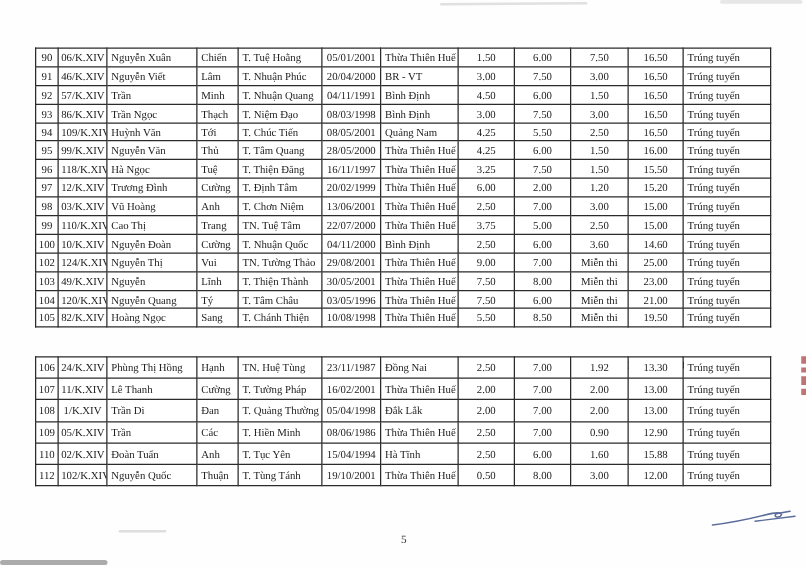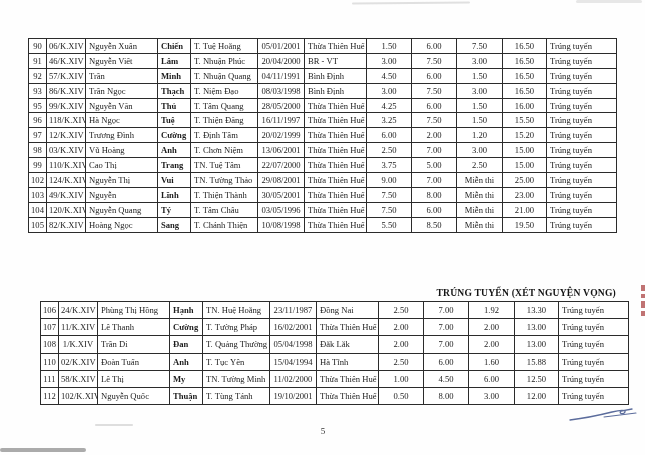--- a/index.html
+++ b/index.html
@@ -11,36 +11,36 @@
     overflow:hidden;
   }
   .page{position:relative;width:645px;height:455px;background:#fefefe;overflow:hidden;}
 
   table{
     position:absolute;left:28px;width:588px;
     border-collapse:collapse;table-layout:fixed;
     border:1.5px solid #1d1d1d;
   }
   #t1{top:38px;}
-  #t2{top:301px;margin-left:12px;}
+  #t2{top:285px;}
   td{
     border:1px solid #2b2b2b;
     font-size:8.6px;
     line-height:10px;
     padding:0 2px;
     white-space:nowrap;
     overflow:hidden;
     color:#1c1c1c;
     background:#fff;
   }
   #t1 td{height:13.9px;}
   #t2 td{height:16.2px;}
   .col-stt, .col-code, .col-dob, .col-score1, .col-score2, .col-score3, .col-total{text-align:center;}
   .col-surname, .col-ordination_name, .col-hometown, .col-result{text-align:left;padding-left:3px;}
-  .col-given_name{text-align:left;padding-left:3px;font-weight:bold;}
+  .col-given_name{text-align:left;padding-left:3px;font-weight:normal;}
 
   .section-row{
     position:absolute;left:28px;top:284px;width:588px;height:17px;
     line-height:17px;text-align:right;
     font-weight:bold;font-size:9.6px;letter-spacing:.2px;color:#141414;
     background:transparent;
   }
 
   .pagenum{
     position:absolute;left:314px;top:426px;width:18px;
@@ -138,20 +138,34 @@
           <td class="col-ordination_name">T. Niệm Đạo</td>
           <td class="col-dob">08/03/1998</td>
           <td class="col-hometown">Bình Định</td>
           <td class="col-score1">3.00</td>
           <td class="col-score2">7.50</td>
           <td class="col-score3">3.00</td>
           <td class="col-total">16.50</td>
           <td class="col-result">Trúng tuyển</td>
         </tr>
         <tr>
+          <td class="col-stt">94</td>
+          <td class="col-code">109/K.XIV</td>
+          <td class="col-surname">Huỳnh Văn</td>
+          <td class="col-given_name">Tới</td>
+          <td class="col-ordination_name">T. Chúc Tiến</td>
+          <td class="col-dob">08/05/2001</td>
+          <td class="col-hometown">Quảng Nam</td>
+          <td class="col-score1">4.25</td>
+          <td class="col-score2">5.50</td>
+          <td class="col-score3">2.50</td>
+          <td class="col-total">16.50</td>
+          <td class="col-result">Trúng tuyển</td>
+        </tr>
+        <tr>
           <td class="col-stt">95</td>
           <td class="col-code">99/K.XIV</td>
           <td class="col-surname">Nguyễn Văn</td>
           <td class="col-given_name">Thủ</td>
           <td class="col-ordination_name">T. Tâm Quang</td>
           <td class="col-dob">28/05/2000</td>
           <td class="col-hometown">Thừa Thiên Huế</td>
           <td class="col-score1">4.25</td>
           <td class="col-score2">6.00</td>
           <td class="col-score3">1.50</td>
@@ -205,20 +219,34 @@
           <td class="col-code">110/K.XIV</td>
           <td class="col-surname">Cao Thị</td>
           <td class="col-given_name">Trang</td>
           <td class="col-ordination_name">TN. Tuệ Tâm</td>
           <td class="col-dob">22/07/2000</td>
           <td class="col-hometown">Thừa Thiên Huế</td>
           <td class="col-score1">3.75</td>
           <td class="col-score2">5.00</td>
           <td class="col-score3">2.50</td>
           <td class="col-total">15.00</td>
+          <td class="col-result">Trúng tuyển</td>
+        </tr>
+        <tr>
+          <td class="col-stt">100</td>
+          <td class="col-code">10/K.XIV</td>
+          <td class="col-surname">Nguyễn Đoàn</td>
+          <td class="col-given_name">Cường</td>
+          <td class="col-ordination_name">T. Nhuận Quốc</td>
+          <td class="col-dob">04/11/2000</td>
+          <td class="col-hometown">Bình Định</td>
+          <td class="col-score1">2.50</td>
+          <td class="col-score2">6.00</td>
+          <td class="col-score3">3.60</td>
+          <td class="col-total">14.60</td>
           <td class="col-result">Trúng tuyển</td>
         </tr>
         <tr>
           <td class="col-stt">102</td>
           <td class="col-code">124/K.XIV</td>
           <td class="col-surname">Nguyễn Thị</td>
           <td class="col-given_name">Vui</td>
           <td class="col-ordination_name">TN. Tường Thảo</td>
           <td class="col-dob">29/08/2001</td>
           <td class="col-hometown">Thừa Thiên Huế</td>
@@ -289,21 +317,21 @@
       <col style="width:46px">
         <col style="width:44px">
         <col style="width:70px">
     </colgroup>
     <tbody>
         <tr>
           <td class="col-stt">106</td>
           <td class="col-code">24/K.XIV</td>
           <td class="col-surname">Phùng Thị Hồng</td>
           <td class="col-given_name">Hạnh</td>
-          <td class="col-ordination_name">TN. Huệ Hoằng</td>
+          <td class="col-ordination_name">TN. Huệ Tùng</td>
           <td class="col-dob">23/11/1987</td>
           <td class="col-hometown">Đồng Nai</td>
           <td class="col-score1">2.50</td>
           <td class="col-score2">7.00</td>
           <td class="col-score3">1.92</td>
           <td class="col-total">13.30</td>
           <td class="col-result">Trúng tuyển</td>
         </tr>
         <tr>
           <td class="col-stt">107</td>
@@ -327,48 +355,48 @@
           <td class="col-ordination_name">T. Quảng Thường</td>
           <td class="col-dob">05/04/1998</td>
           <td class="col-hometown">Đắk Lắk</td>
           <td class="col-score1">2.00</td>
           <td class="col-score2">7.00</td>
           <td class="col-score3">2.00</td>
           <td class="col-total">13.00</td>
           <td class="col-result">Trúng tuyển</td>
         </tr>
         <tr>
+          <td class="col-stt">109</td>
+          <td class="col-code">05/K.XIV</td>
+          <td class="col-surname">Trần</td>
+          <td class="col-given_name">Các</td>
+          <td class="col-ordination_name">T. Hiền Minh</td>
+          <td class="col-dob">08/06/1986</td>
+          <td class="col-hometown">Thừa Thiên Huế</td>
+          <td class="col-score1">2.50</td>
+          <td class="col-score2">7.00</td>
+          <td class="col-score3">0.90</td>
+          <td class="col-total">12.90</td>
+          <td class="col-result">Trúng tuyển</td>
+        </tr>
+        <tr>
           <td class="col-stt">110</td>
           <td class="col-code">02/K.XIV</td>
           <td class="col-surname">Đoàn Tuấn</td>
           <td class="col-given_name">Anh</td>
           <td class="col-ordination_name">T. Tục Yên</td>
           <td class="col-dob">15/04/1994</td>
           <td class="col-hometown">Hà Tĩnh</td>
           <td class="col-score1">2.50</td>
           <td class="col-score2">6.00</td>
           <td class="col-score3">1.60</td>
           <td class="col-total">15.88</td>
           <td class="col-result">Trúng tuyển</td>
         </tr>
         <tr>
-          <td class="col-stt">111</td>
-          <td class="col-code">58/K.XIV</td>
-          <td class="col-surname">Lê Thị</td>
-          <td class="col-given_name">My</td>
-          <td class="col-ordination_name">TN. Tường Minh</td>
-          <td class="col-dob">11/02/2000</td>
-          <td class="col-hometown">Thừa Thiên Huế</td>
-          <td class="col-score1">1.00</td>
-          <td class="col-score2">4.50</td>
-          <td class="col-score3">6.00</td>
-          <td class="col-total">12.50</td>
-          <td class="col-result">Trúng tuyển</td>
-        </tr>
-        <tr>
           <td class="col-stt">112</td>
           <td class="col-code">102/K.XIV</td>
           <td class="col-surname">Nguyễn Quốc</td>
           <td class="col-given_name">Thuận</td>
           <td class="col-ordination_name">T. Tùng Tánh</td>
           <td class="col-dob">19/10/2001</td>
           <td class="col-hometown">Thừa Thiên Huế</td>
           <td class="col-score1">0.50</td>
           <td class="col-score2">8.00</td>
           <td class="col-score3">3.00</td>

